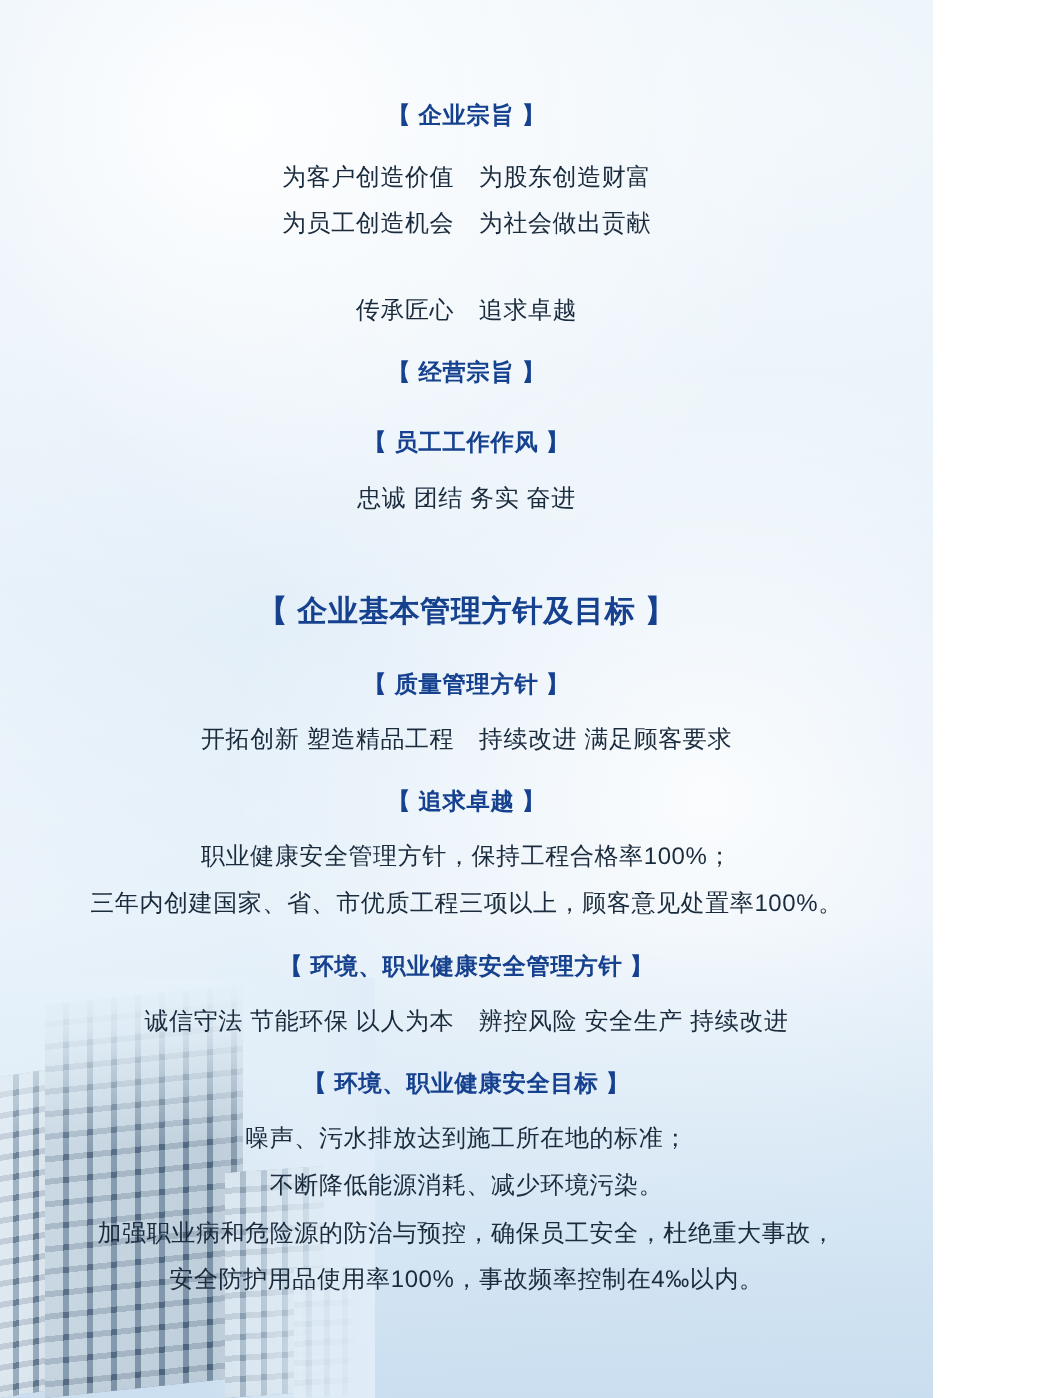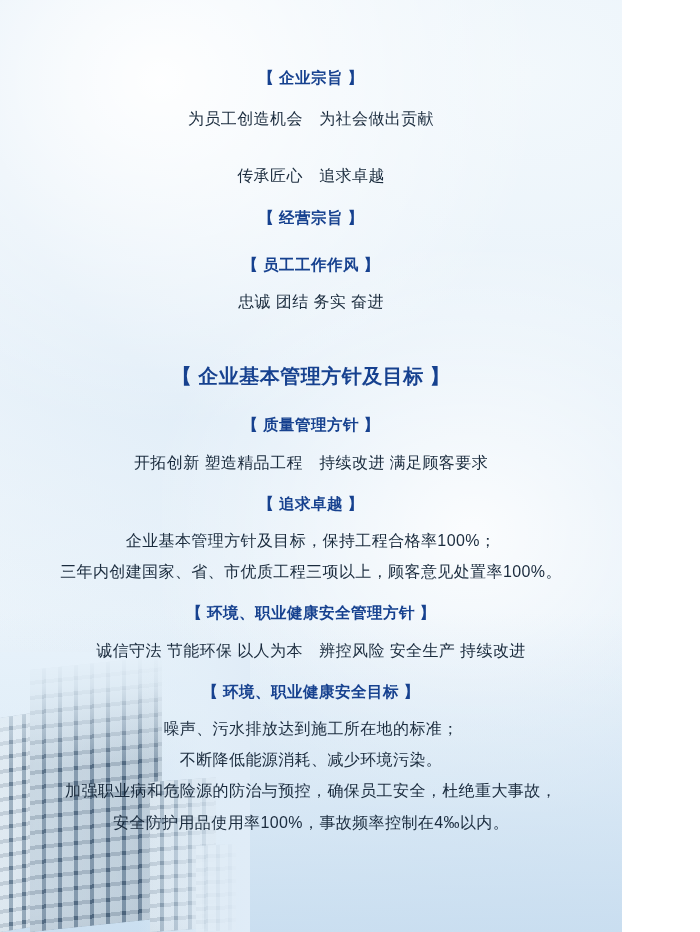--- a/index.html
+++ b/index.html
@@ -207,20 +207,21 @@
     <div class="tower-far">
         <div class="win-grid"></div>
       </div>
     <div class="photo-fade"></div>
   </div>
 
   <div class="content">
 
     <div class="sec-head h-lvl2">【 企业宗旨 】</div>
     <div class="sp-14"></div>
+    <div class="body-line blk">为客户创造价值　为股东创造财富</div>
     <div class="body-line blk">为员工创造机会　为社会做出贡献</div>
 
     <div class="sp-16"></div>
 
     <div class="sp-10"></div>
     <div class="body-line blk">传承匠心　追求卓越</div>
 
     <div class="sp-14"></div>
 
     <div class="sec-head h-lvl2">【 经营宗旨 】</div>
@@ -239,21 +240,21 @@
     <div class="sp-22"></div>
 
     <div class="sec-head h-lvl2">【 质量管理方针 】</div>
     <div class="sp-10"></div>
     <div class="body-line blk">开拓创新  塑造精品工程　持续改进  满足顾客要求</div>
 
     <div class="sp-14"></div>
 
     <div class="sec-head h-lvl2">【 追求卓越 】</div>
     <div class="sp-10"></div>
-    <div class="body-line blk">企业基本管理方针及目标，保持工程合格率100%；</div>
+    <div class="body-line blk">职业健康安全管理方针，保持工程合格率100%；</div>
     <div class="body-line blk">三年内创建国家、省、市优质工程三项以上，顾客意见处置率100%。</div>
 
     <div class="sp-14"></div>
 
     <div class="sec-head h-lvl2">【 环境、职业健康安全管理方针 】</div>
     <div class="sp-10"></div>
     <div class="body-line blk">诚信守法  节能环保  以人为本　辨控风险  安全生产  持续改进</div>
 
     <div class="sp-14"></div>
 

